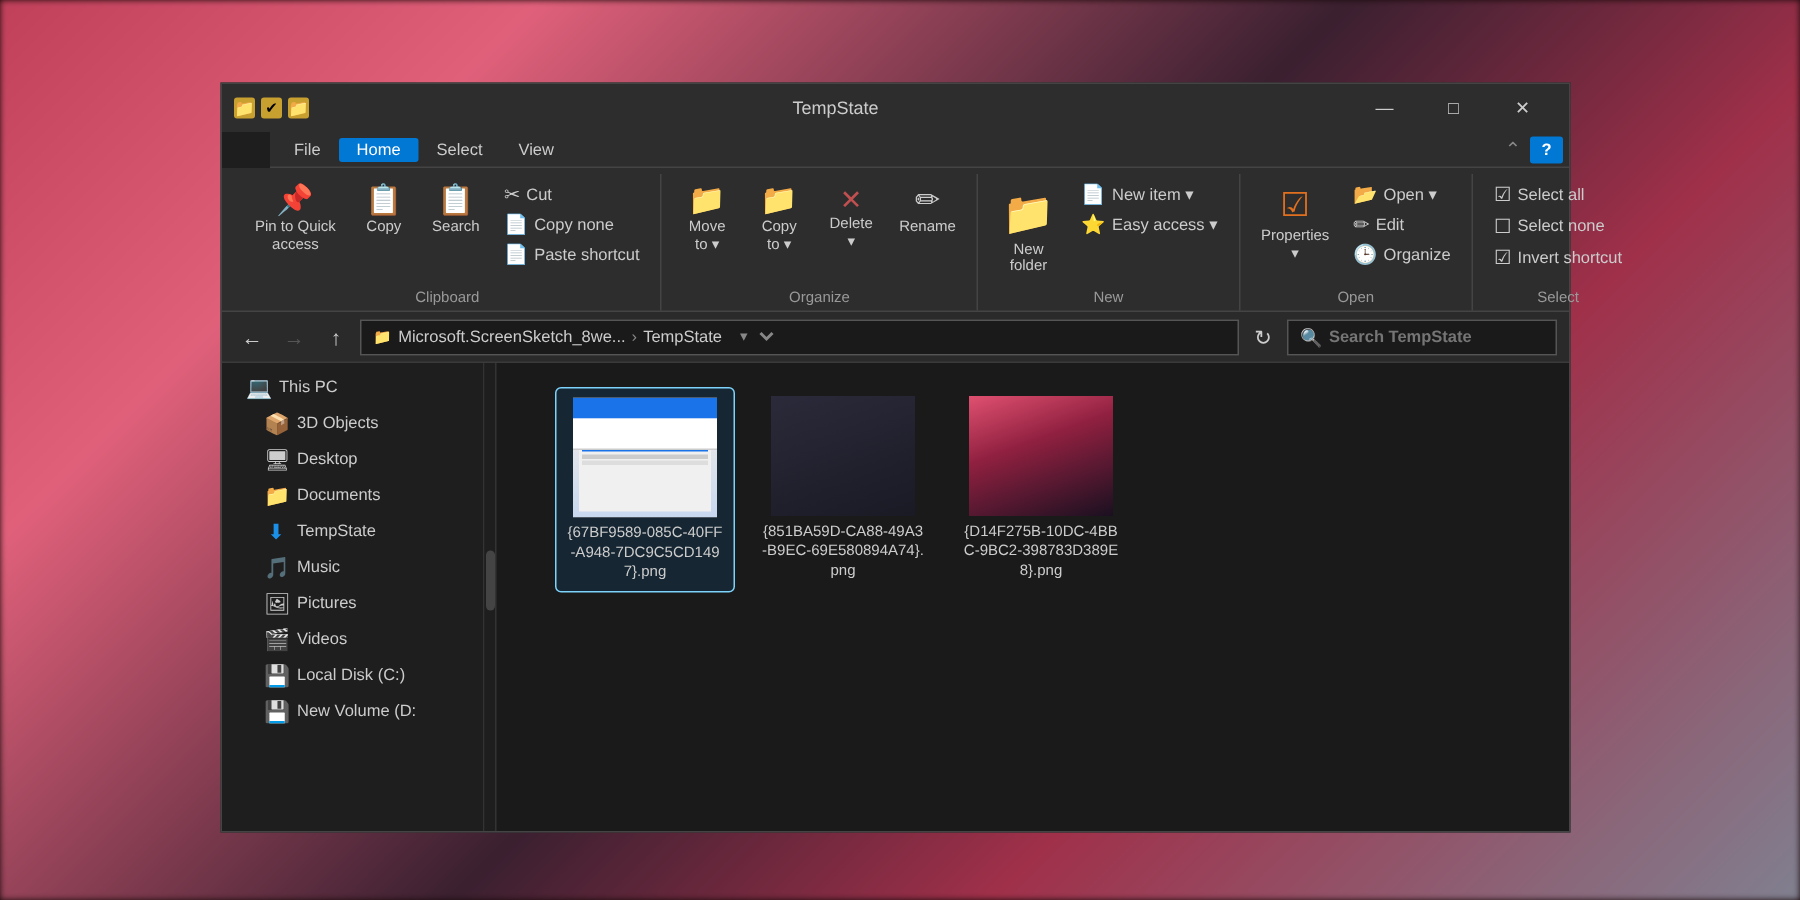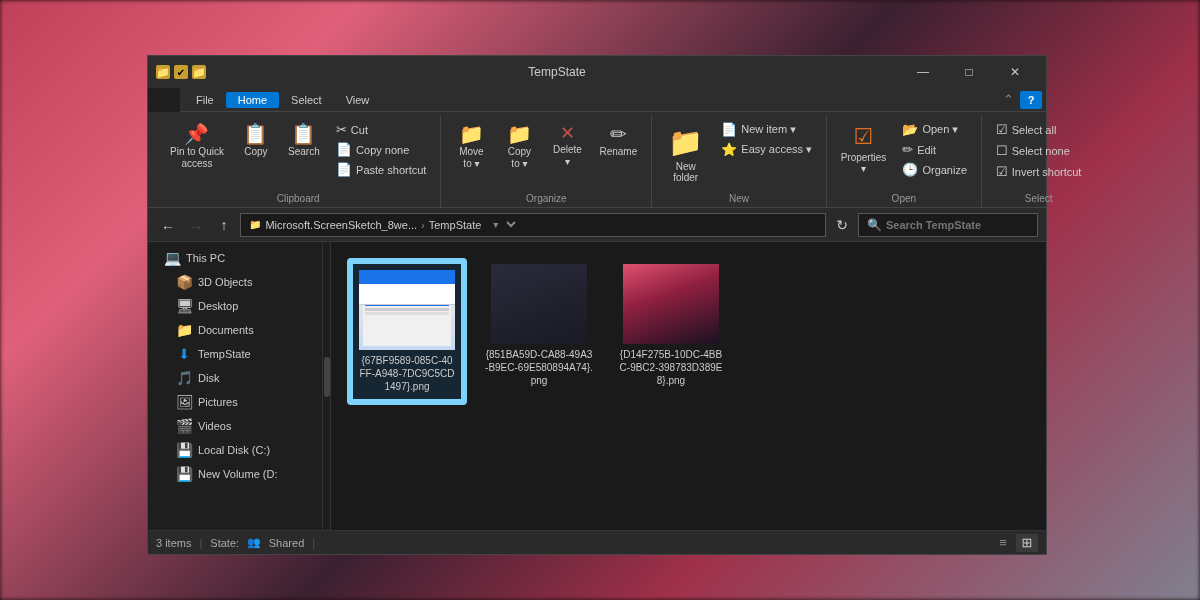--- a/index.html
+++ b/index.html
@@ -627,21 +627,21 @@
       <div class="sidebar-item" style="padding-left:28px;">
         <span class="s-icon">📁</span>
         <span>Documents</span>
       </div>
       <div class="sidebar-item" style="padding-left:28px;">
         <span class="s-icon" style="color:#1a90e8;">⬇</span>
         <span>TempState</span>
       </div>
       <div class="sidebar-item" style="padding-left:28px;">
         <span class="s-icon">🎵</span>
-        <span>Disk</span>
+        <span>Music</span>
       </div>
       <div class="sidebar-item" style="padding-left:28px;">
         <span class="s-icon">🖼</span>
         <span>Pictures</span>
       </div>
       <div class="sidebar-item" style="padding-left:28px;">
         <span class="s-icon">🎬</span>
         <span>Videos</span>
       </div>
       <div class="sidebar-item" style="padding-left:28px;">
@@ -654,21 +654,21 @@
       </div>
     </div>
 
     <div style="width:8px; background:#1e1e1e; border-right:1px solid #333; position:relative; flex-shrink:0;">
       <div style="position:absolute; top:40%; width:6px; height:40px; background:#444; border-radius:3px; left:1px;"></div>
     </div>
 
     <div class="file-area">
       <div class="file-grid">
 
-        <div class="file-item selected" style="border:6px solid #7dd3fc; background:#0078d422;">
+        <div class="file-item selected" style="border:1px solid #7dd3fc; background:#0078d422;margin-left:23px;">
           <div class="file-thumb">
             <div class="thumb-screenshot">
               <div style="position:absolute; top:30px; left:4px; right:4px; bottom:4px; background:#f0f0f0; font-size:6px; color:#333; padding:2px; overflow:hidden;">
                 <div style="height:4px; background:#1a73e8; margin-bottom:2px;"></div>
                 <div style="height:3px; background:#ccc; margin-bottom:1px;"></div>
                 <div style="height:3px; background:#ddd;"></div>
               </div>
             </div>
           </div>
           <span class="file-name">{67BF9589-085C-40FF-A948-7DC9C5CD1497}.png</span>
@@ -685,26 +685,14 @@
           <div class="file-thumb">
             <div class="thumb-flower"></div>
           </div>
           <span class="file-name">{D14F275B-10DC-4BBC-9BC2-398783D389E8}.png</span>
         </div>
 
       </div>
     </div>
   </div>
 
-  <div class="statusbar">
-    <span>3 items</span>
-    <span class="status-sep">|</span>
-    <span>State:</span>
-    <span>👥</span>
-    <span>Shared</span>
-    <span class="status-sep">|</span>
-    <div class="status-view-btns">
-      <button class="status-view-btn">≡</button>
-      <button class="status-view-btn active">⊞</button>
-    </div>
-  </div>
 
 </div>
 
 </body></html>

